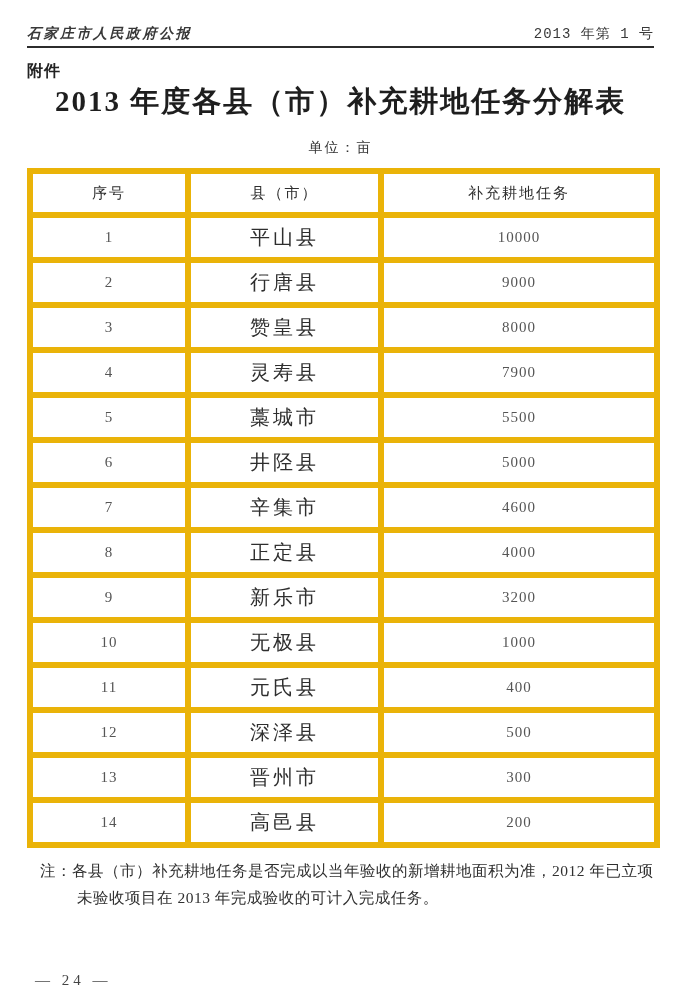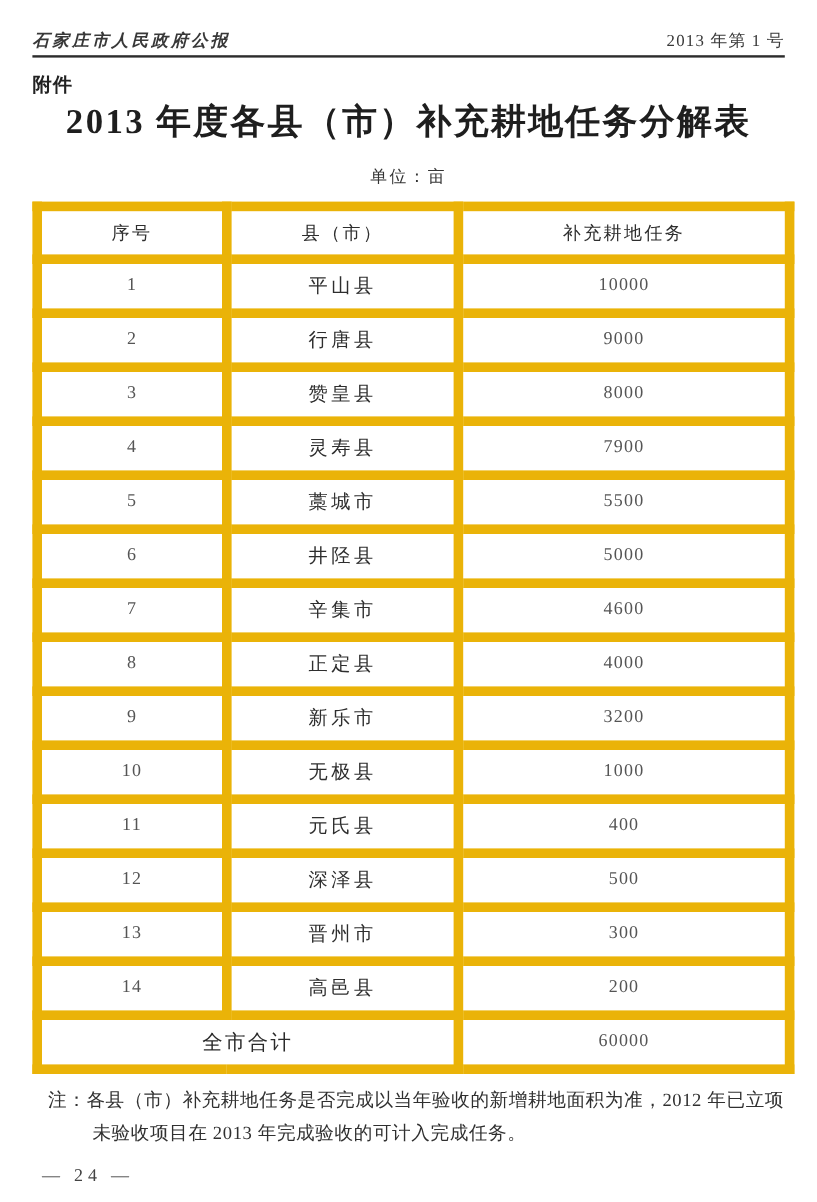--- a/index.html
+++ b/index.html
@@ -18,20 +18,21 @@
     position: relative;
   }
   
   .masthead {
     display: flex;
     justify-content: space-between;
     align-items: center;
     padding-top: 25px;
     font-size: 14px;
     color: #383838;
+    font-family: Liberation Mono, monospace;
   }
   .masthead .pub {
     font-style: italic;
     font-weight: bold;
     letter-spacing: 2.5px;
   }
   .masthead .issue {
     letter-spacing: 1px;
   }
   .rule {
@@ -67,39 +68,39 @@
   table.task {
     margin-top: 11px;
     width: 627px;
     border-collapse: collapse;
     table-layout: fixed;
   }
   table.task col.c1 { width: 158px; }
   table.task col.c2 { width: 193px; }
   table.task col.c3 { width: 276px; }
   table.task th, table.task td {
-    border: 8px solid #eab308;
+    border: 6px solid #eab308;
     text-align: center;
     vertical-align: middle;
     font-weight: normal;
   }
   table.task th {
     height: 44px;
     font-size: 15px;
     letter-spacing: 2px;
     color: #2e2e2e;
   }
   table.task td { height: 45px; }
   td.seq, td.num {
     font-size: 15px;
     color: #555;
     letter-spacing: 1px;
   }
   td.county {
-    font-size: 16px;
+    font-size: 20px;
     letter-spacing: 3px;
     color: #2e2e2e;
   }
   td.total-label {
     font-size: 17px;
     letter-spacing: 2px;
     color: #2a2a2a;
   }
   
   .note {
@@ -215,24 +216,20 @@
       <tr>
         <td class="seq">13</td>
         <td class="county">晋州市</td>
         <td class="num">300</td>
       </tr>
       <tr>
         <td class="seq">14</td>
         <td class="county">高邑县</td>
         <td class="num">200</td>
       </tr>
-      <tr>
-        <td class="total-label" colspan="2">全市合计</td>
-        <td class="num">60000</td>
-      </tr>
     </tbody>
   </table>
 
   <div class="note">
     <div class="l1">注：各县（市）补充耕地任务是否完成以当年验收的新增耕地面积为准，2012 年已立项</div>
     <div class="l2">未验收项目在 2013 年完成验收的可计入完成任务。</div>
   </div>
 
   <div class="page-number">— 24 —</div>
 

